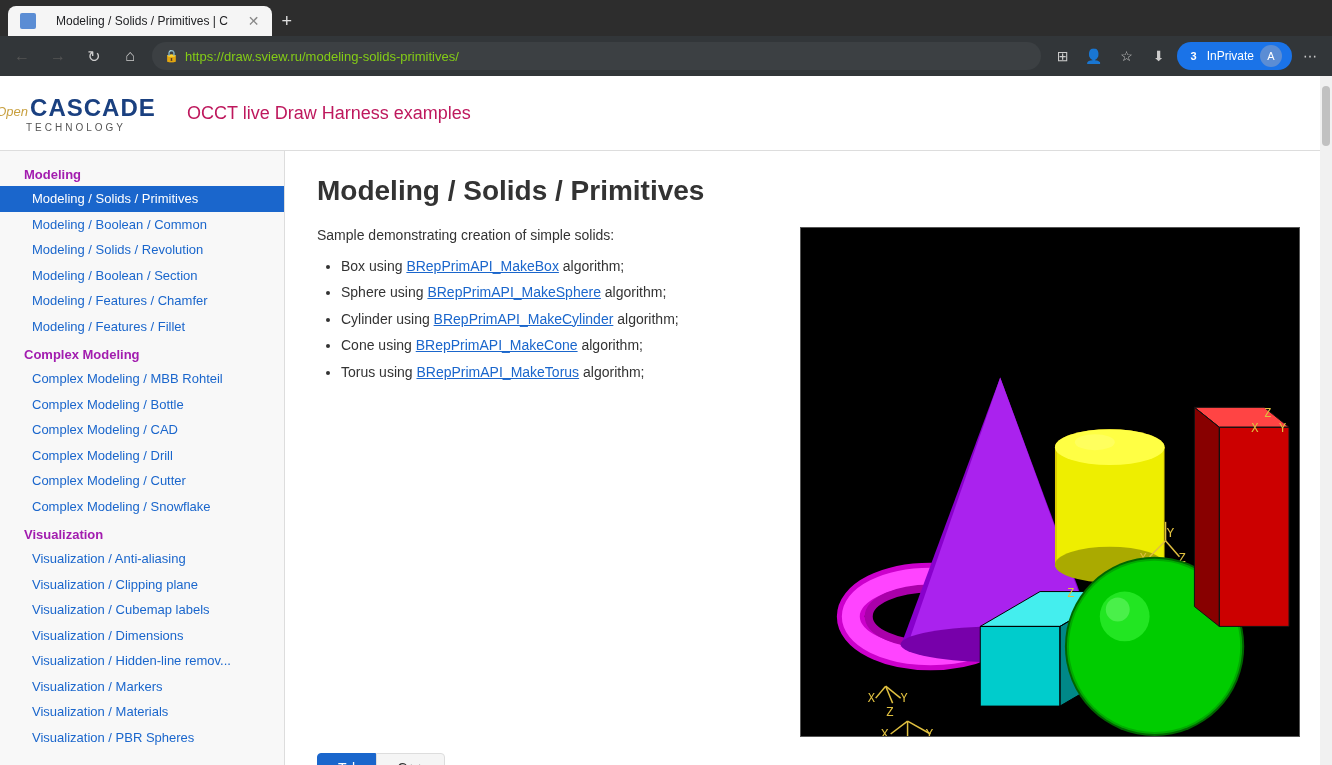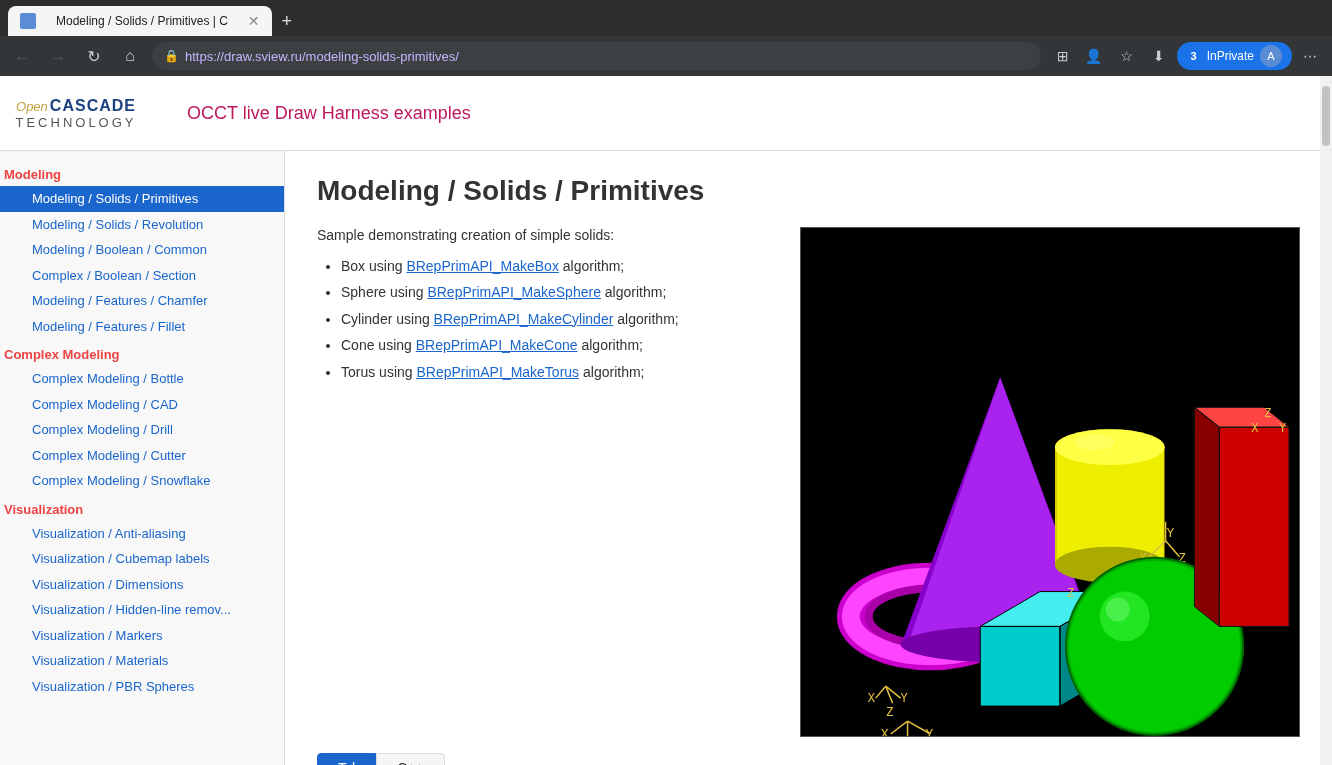--- a/index.html
+++ b/index.html
@@ -12,47 +12,47 @@
     .tab.active { background: #f5f5f5; color: #202124; }
     .tab-icon { width: 16px; height: 16px; background: #5b8dd4; border-radius: 2px; flex-shrink: 0; }
     .tab-close { margin-left: auto; cursor: pointer; color: #888; font-size: 14px; }
     .new-tab-btn { color: #e0e0e0; font-size: 18px; padding: 0 8px; cursor: pointer; margin-bottom: 4px; }
 
     .toolbar { background: #323639; height: 40px; display: flex; align-items: center; padding: 0 8px; gap: 8px; }
     .nav-btn { color: #ccc; font-size: 16px; cursor: pointer; padding: 4px 6px; border-radius: 50%; width: 28px; height: 28px; display: flex; align-items: center; justify-content: center; }
     .nav-btn.disabled { color: #555; cursor: default; }
     .address-bar { flex: 1; background: #3c4043; border-radius: 20px; height: 28px; display: flex; align-items: center; padding: 0 12px; color: #e0e0e0; font-size: 13px; gap: 6px; }
     .lock-icon { color: #888; font-size: 12px; }
-    .address-text { color: #c4b5fd; font-size: 13px; }
+    .address-text { color: #84cc16; font-size: 13px; }
     .toolbar-right { display: flex; gap: 4px; align-items: center; }
     .toolbar-icon-btn { color: #ccc; padding: 4px 6px; cursor: pointer; border-radius: 50%; width: 28px; height: 28px; display: flex; align-items: center; justify-content: center; font-size: 14px; }
     .inprivate-btn { background: #1a73e8; color: white; border-radius: 20px; padding: 4px 10px; font-size: 12px; cursor: pointer; display: flex; align-items: center; gap: 6px; height: 28px; }
     .profile-circle { width: 22px; height: 22px; border-radius: 50%; background: #5b8dd4; display: flex; align-items: center; justify-content: center; font-size: 11px; color: white; }
 
     
     .page-content { background: white; flex: 1; display: flex; flex-direction: row; overflow: hidden; position: relative; }
 
     
     .scrollbar { width: 12px; background: #f1f1f1; position: absolute; right: 0; top: 0; bottom: 0; }
     .scrollbar-thumb { width: 8px; margin: 0 2px; height: 60px; background: #c1c1c1; border-radius: 4px; margin-top: 10px; }
 
     
     .site-header { display: flex; align-items: center; padding: 8px 16px; border-bottom: 1px solid #ddd; height: 75px; }
     .logo { width: 120px; height: 60px; display: flex; flex-direction: column; align-items: center; justify-content: center; }
     .logo-text { font-style: italic; font-size: 13px; color: #c8a040; }
-    .logo-main { font-size: 16px; font-weight: bold; color: #1a4080; letter-spacing: 1px; }
-    .logo-sub { font-size: 13px; color: #555; letter-spacing: 3px; }
+    .logo-main { font-size: 24px; font-weight: bold; color: #1a4080; letter-spacing: 1px; }
+    .logo-sub { font-size: 10px; color: #555; letter-spacing: 3px; }
     .header-title { margin-left: 51px; font-size: 18px; color: #be185d; font-weight: normal; }
 
     
     .main-layout { display: flex; flex: 1; overflow: hidden; }
 
     
     .sidebar { width: 285px; min-width: 285px; background: #f8f8f8; border-right: 1px solid #ddd; overflow-y: auto; padding: 8px 0; font-size: 13px; }
-    .sidebar-section-title { font-weight: bold; color: #ef4444; padding: 8px 4px 4px; font-size: 13px; }
+    .sidebar-section-title { font-weight: bold; color: #a21caf; padding: 8px 24px 4px; font-size: 13px; }
     .sidebar-item { padding: 3px 16px 3px 32px; color: #1a66cc; cursor: pointer; white-space: nowrap; overflow: hidden; text-overflow: ellipsis; line-height: 1.5; }
     .sidebar-item.active { background: #1a66cc; color: white; }
 
     
     .content-area { flex: 1; overflow-y: auto; padding: 24px 32px; }
 
     .page-title { font-size: 28px; font-weight: bold; color: #333; margin-bottom: 20px; }
     .description { font-size: 14px; color: #333; margin-bottom: 12px; }
 
     .bullet-list { margin-left: 24px; margin-bottom: 20px; }
@@ -127,35 +127,37 @@
         </div>
         <div class="header-title">OCCT live Draw Harness examples</div>
       </div>
 
       <div class="main-layout">
 
         <div class="sidebar">
 
           <div class="sidebar-section-title">Modeling</div>
           <div class="sidebar-item active">Modeling / Solids / Primitives</div>
+          <div class="sidebar-item">Modeling / Boolean / Common</div>
           <div class="sidebar-item">Modeling / Solids / Revolution</div>
-          <div class="sidebar-item">Modeling / Boolean / Common</div>
-          <div class="sidebar-item">Complex / Boolean / Section</div>
+          <div class="sidebar-item">Modeling / Boolean / Section</div>
           <div class="sidebar-item">Modeling / Features / Chamfer</div>
           <div class="sidebar-item">Modeling / Features / Fillet</div>
 
           <div class="sidebar-section-title">Complex Modeling</div>
+          <div class="sidebar-item">Complex Modeling / MBB Rohteil</div>
           <div class="sidebar-item">Complex Modeling / Bottle</div>
           <div class="sidebar-item">Complex Modeling / CAD</div>
           <div class="sidebar-item">Complex Modeling / Drill</div>
           <div class="sidebar-item">Complex Modeling / Cutter</div>
           <div class="sidebar-item">Complex Modeling / Snowflake</div>
 
           <div class="sidebar-section-title">Visualization</div>
           <div class="sidebar-item">Visualization / Anti-aliasing</div>
+          <div class="sidebar-item">Visualization / Clipping plane</div>
           <div class="sidebar-item">Visualization / Cubemap labels</div>
           <div class="sidebar-item">Visualization / Dimensions</div>
           <div class="sidebar-item">Visualization / Hidden-line remov...</div>
           <div class="sidebar-item">Visualization / Markers</div>
           <div class="sidebar-item">Visualization / Materials</div>
           <div class="sidebar-item">Visualization / PBR Spheres</div>
 
         </div>
 
         <div class="content-area">

